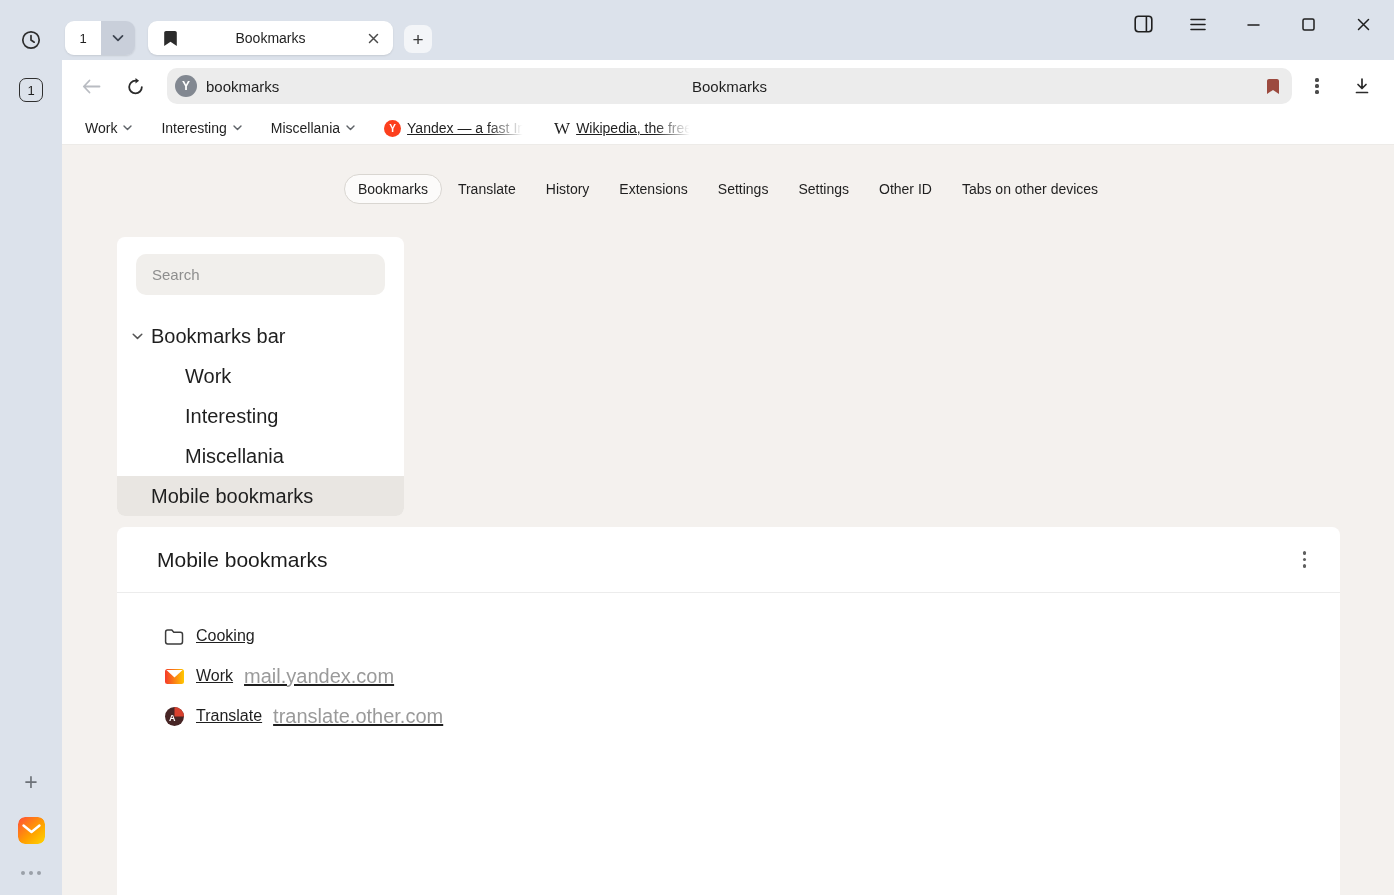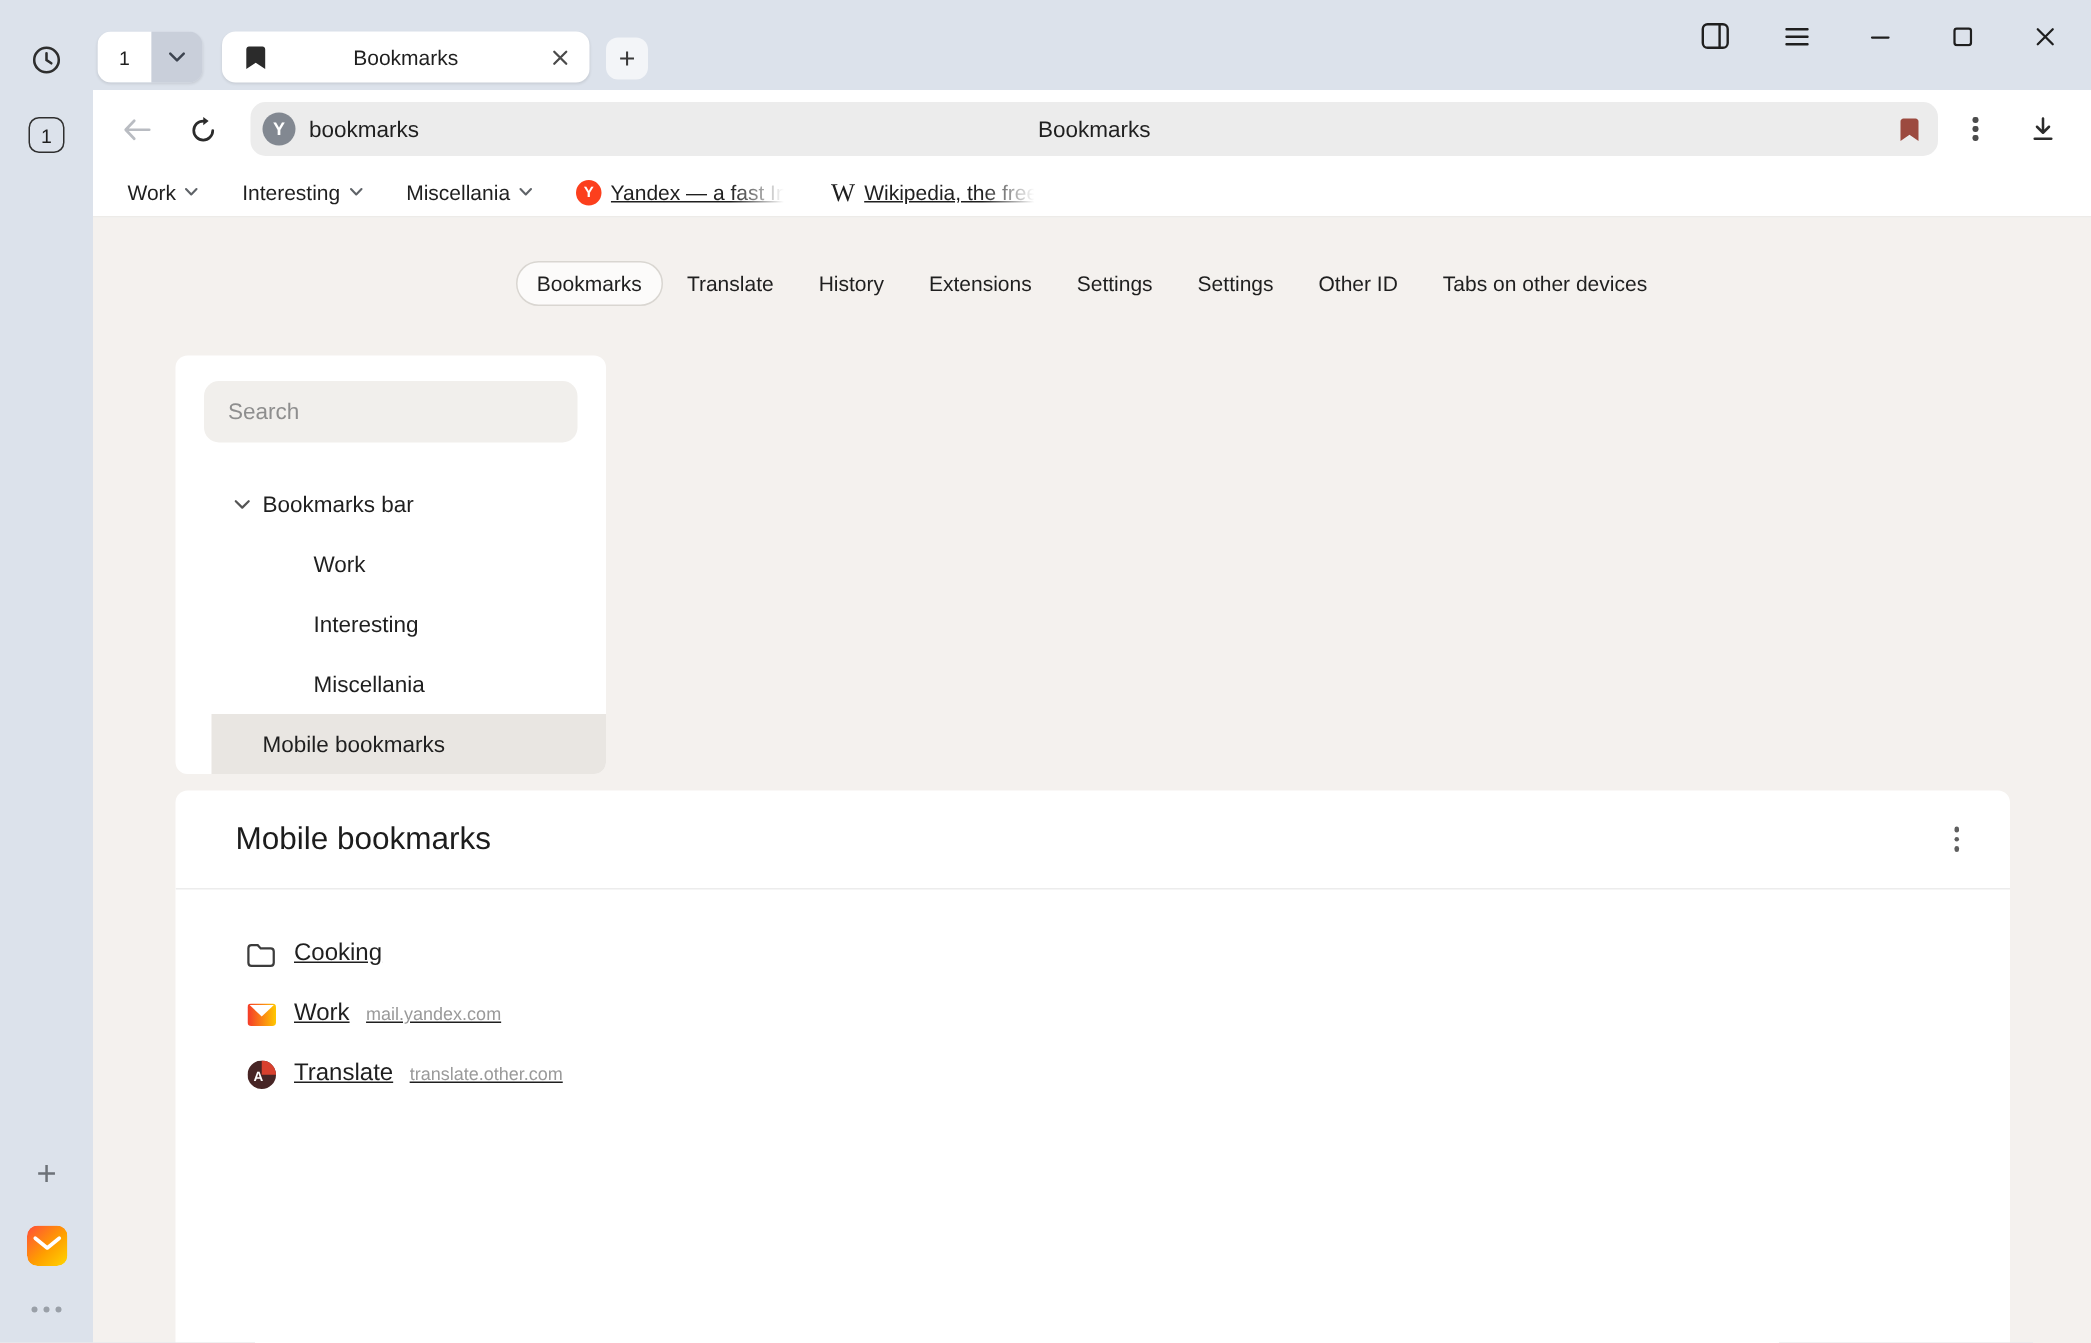--- a/index.html
+++ b/index.html
@@ -97,39 +97,39 @@
 
   .cards { display:flex; gap:11px; margin:33px 54px 0 55px; height:688px;flex-direction:column; }
 
   .left-card { width:287px; flex-shrink:0; background:#fff; border-radius:8px; padding-top:17px; overflow:hidden; }
   .search-input {
     display:block; width:calc(100% - 38px); margin:0 19px; height:41px; background:#f1efec;
     border:none; border-radius:10px; padding:0 16px; font-size:15px; font-family:inherit; color:#1f1f1f; outline:none;
   }
   .search-input::placeholder { color:#8e8e8e; }
   .tree { margin-top:21px; }
-  .tree-row { height:40px; display:flex; align-items:center; font-size:15px; color:#1f1f1f;margin-left:24px; }
+  .tree-row { height:40px; display:flex; align-items:center; font-size:20px; color:#1f1f1f; }
   .tree-row .chev { display:flex; margin-left:15px; margin-right:8px; }
   .tree-row.l0 { padding-left:34px; }
   .tree-row.l0.has-chev { padding-left:0; }
   .tree-row.l1 { padding-left:68px; }
   .tree-row.selected { background:#e9e6e2; }
 
   .right-card { flex:1; background:#fff; border-radius:8px; overflow:hidden; display:flex; flex-direction:column; }
   .card-header { height:66px; flex-shrink:0; display:flex; align-items:center; padding:0 29px 0 40px; border-bottom:1px solid #ececec; }
   .card-title { font-size:21px; font-weight:500; color:#1c1c1c; }
   .menu-dots-btn { margin-left:auto; padding:5px; display:flex; }
   .menu-dots { display:flex; flex-direction:column; gap:3px; }
   .menu-dots i { width:3.5px; height:3.5px; border-radius:50%; background:#5f5f5f; }
 
   .list { padding-top:23px;text-decoration:underline; }
   .list-item { height:40px; display:flex; align-items:center; padding-left:47px; }
   .li-icon { width:20px; height:20px; display:flex; align-items:center; justify-content:center; flex-shrink:0; }
   .li-name { margin-left:12px; font-size:16px; color:#1f1f1f; }
-  .li-url { margin-left:11px; font-size:12px; color:#9a9a9a; }
+  .li-url { margin-left:11px; font-size:20px; color:#9a9a9a; }
 </style>
 </head>
 <body>
 
 <div class="rail">
   <span class="rail-clock">
     <svg width="22" height="22" viewBox="0 0 22 22">
         <circle cx="11" cy="11" r="8.2" fill="none" stroke="#2e2e2e" stroke-width="1.7"></circle>
         <path d="M11 6.5 V11 L14.2 13.2" stroke="#2e2e2e" stroke-width="1.7" fill="none" stroke-linecap="round"></path>
       </svg>

